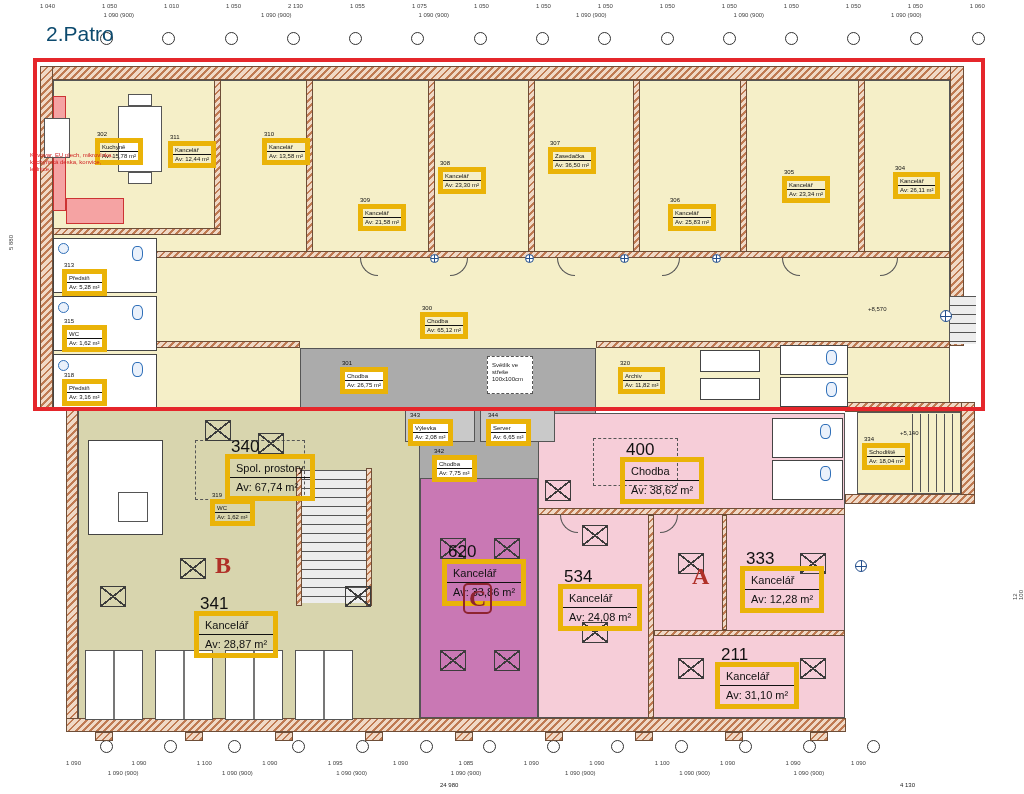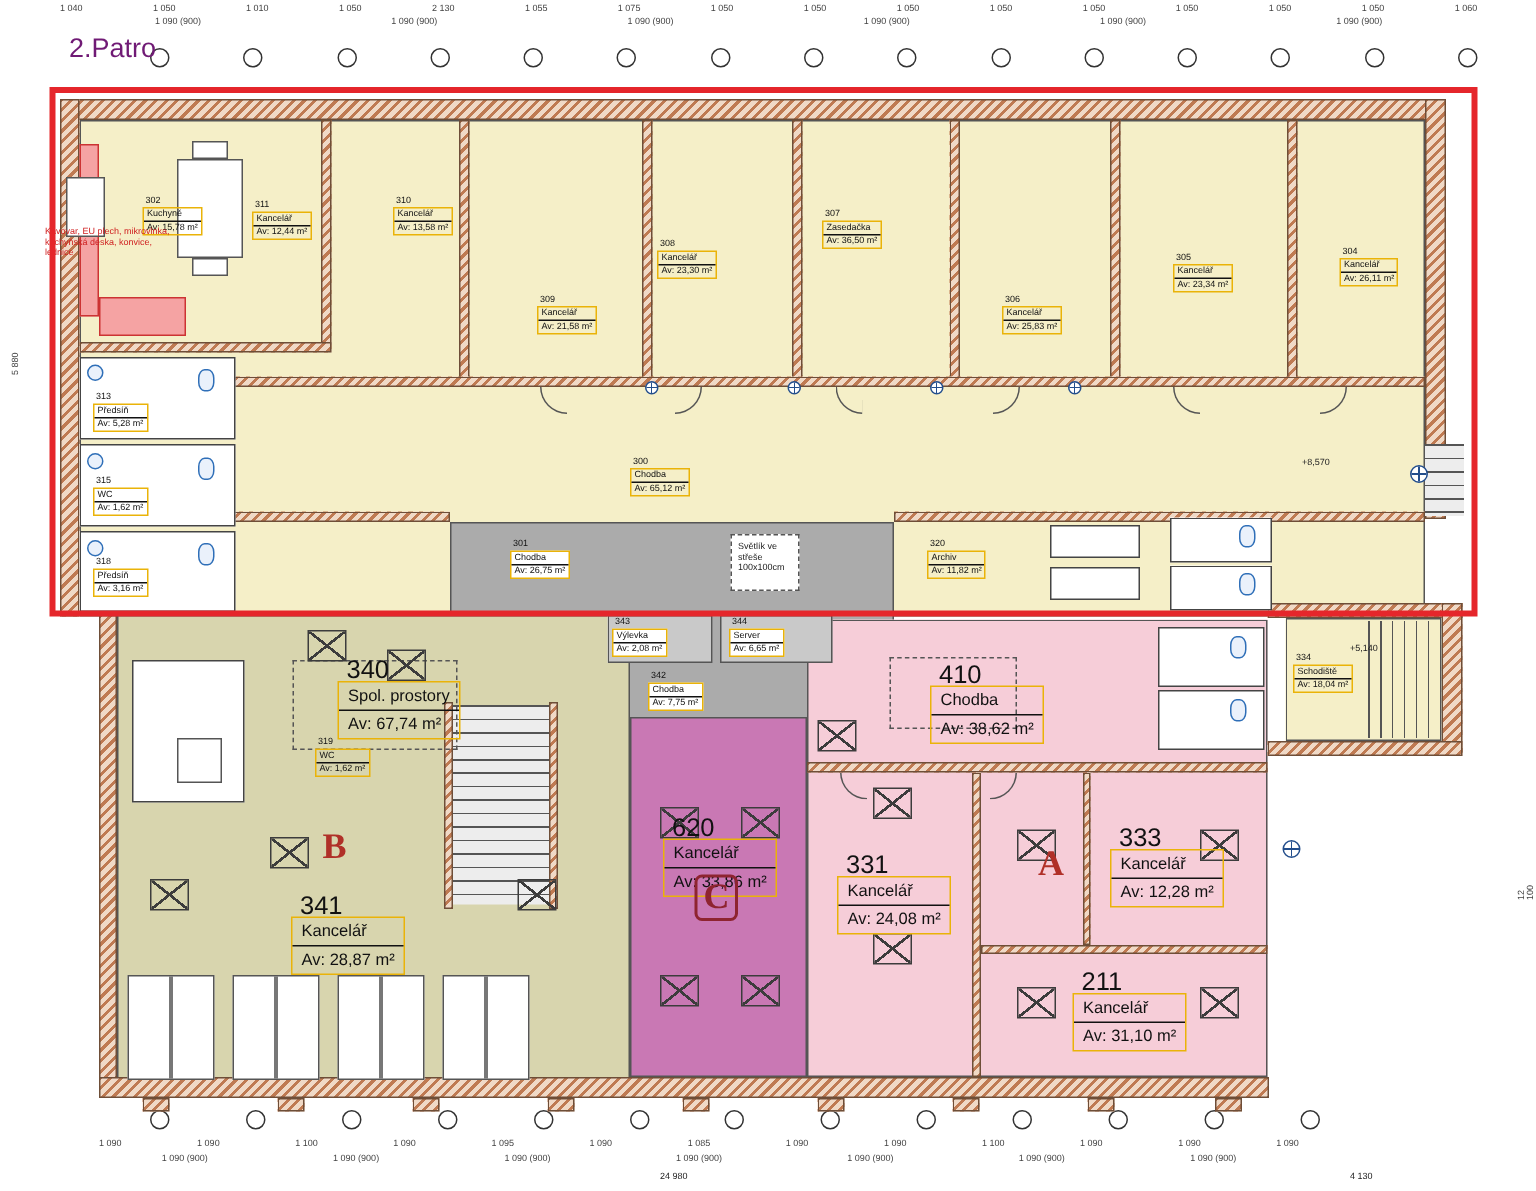--- a/index.html
+++ b/index.html
@@ -5,21 +5,21 @@
   *{box-sizing:border-box;margin:0;padding:0}
   html,body{background:#fff}
   body{font-family:"Liberation Sans",sans-serif;color:#111}
   .canvas{position:relative;width:1024px;height:794px;background:#fff;overflow:hidden}
   .abs{position:absolute}
   .wall{position:absolute;background:repeating-linear-gradient(135deg,#bf7a52 0 2px,#f0d9c6 2px 5px);box-shadow:inset 0 0 0 1px #6e4e38;z-index:6}
   .zone{position:absolute;z-index:2;box-shadow:inset 0 0 0 1px #555}
   .redbox{position:absolute;border:4px solid #e5262b;z-index:40;pointer-events:none}
   .rl{position:absolute;z-index:30}
   .rl .no{font-size:6px;line-height:7px;margin-left:2px;color:#111}
-  .rl .bx{border:1px solid #eab308;display:inline-block;background:transparent}
+  .rl .bx{border:5px solid #eab308;display:inline-block;background:transparent}
   .rl .nm{font-size:6px;line-height:8px;border-bottom:1px solid #111;padding:0 2px;white-space:nowrap}
   .rl .ar{font-size:6px;line-height:8px;padding:0 2px;white-space:nowrap}
   .rl.lg .no{font-size:17px;line-height:14px;margin-left:6px}
   .rl.lg .nm,.rl.lg .ar{font-size:11px;line-height:16px;padding:1px 6px}
   .xbox{position:absolute;width:26px;height:21px;border:1px solid #3c3c3c;z-index:12;background:
     linear-gradient(to top right,transparent 47%,#3c3c3c 47%,#3c3c3c 53%,transparent 53%),
     linear-gradient(to bottom right,transparent 47%,#3c3c3c 47%,#3c3c3c 53%,transparent 53%)}
   .stairs-h{background:repeating-linear-gradient(to bottom,#555 0 1px,transparent 1px 9px),#ededed}
   .stairs-v{background:repeating-linear-gradient(to right,#555 0 1px,transparent 1px 8px),transparent}
   .gcirc{width:13px;height:13px;border:1px solid #333;border-radius:50%;background:#fff}
@@ -30,21 +30,21 @@
   .fixt{position:absolute;border:1px solid #2f6fb8;background:#eaf1fb;z-index:11}
   .arc{position:absolute;width:18px;height:18px;border-left:1px solid #555;border-bottom:1px solid #555;border-radius:0 0 0 18px;z-index:11}
   .wroom{position:absolute;background:#fff;box-shadow:inset 0 0 0 1px #444;z-index:8}
   .desk{position:absolute;background:#fff;border:1px solid #555;z-index:12;
     background-image:linear-gradient(to right,transparent 48%,#777 48%,#777 52%,transparent 52%)}
   .survey{position:absolute;border:1px solid #234e8c;border-radius:50%;background:#fff;z-index:33;
     background-image:linear-gradient(to bottom,transparent 45%,#234e8c 45%,#234e8c 55%,transparent 55%),linear-gradient(to right,transparent 45%,#234e8c 45%,#234e8c 55%,transparent 55%)}
   .dashbox{position:absolute;border:1px dashed #555;z-index:9}
   .tinytext{position:absolute;font-size:6px;color:#222;z-index:31;white-space:pre-line;line-height:7px}
   .rednote{position:absolute;font-size:6px;color:#cf1f1f;z-index:31;white-space:pre-line;line-height:7px;width:92px}
-  .title{position:absolute;font-size:18px;color:#701a75;z-index:5}
+  .title{position:absolute;font-size:21px;color:#0c4a6e;z-index:5}
   .vdim{position:absolute;font-size:6px;color:#444;transform:rotate(-90deg);transform-origin:left top;z-index:4}
   .circrow{position:absolute;display:flex;justify-content:space-between;z-index:4}
   .tooth{position:absolute;width:18px;height:9px;background:repeating-linear-gradient(135deg,#bf7a52 0 2px,#f0d9c6 2px 5px);box-shadow:inset 0 0 0 1px #6e4e38;z-index:6}
 </style>
 </head>
 <body>
 
 <div class="canvas">
 
   <div class="title" style="left:46px;top:22px">2.Patro</div>
@@ -259,22 +259,22 @@
   <div class="rl" style="left:62px;top:318px"><div class="no">315</div><div class="bx"><div class="nm">WC</div><div class="ar">Av: 1,62 m²</div></div></div>
   <div class="rl" style="left:62px;top:372px"><div class="no">318</div><div class="bx"><div class="nm">Předsíň</div><div class="ar">Av: 3,16 m²</div></div></div>
   <div class="rl" style="left:210px;top:492px"><div class="no">319</div><div class="bx"><div class="nm">WC</div><div class="ar">Av: 1,62 m²</div></div></div>
   <div class="rl" style="left:862px;top:436px"><div class="no">334</div><div class="bx"><div class="nm">Schodiště</div><div class="ar">Av: 18,04 m²</div></div></div>
 
   <div class="tinytext" style="left:868px;top:306px">+8,570</div>
 
   <div class="rl lg" style="left:225px;top:440px"><div class="no">340</div><div class="bx"><div class="nm">Spol. prostory</div><div class="ar">Av: 67,74 m²</div></div></div>
   <div class="rl lg" style="left:194px;top:597px"><div class="no">341</div><div class="bx"><div class="nm">Kancelář</div><div class="ar">Av: 28,87 m²</div></div></div>
   <div class="rl lg" style="left:442px;top:545px"><div class="no">620</div><div class="bx"><div class="nm">Kancelář</div><div class="ar">Av: 33,86 m²</div></div></div>
-  <div class="rl lg" style="left:620px;top:443px"><div class="no">410</div><div class="bx"><div class="nm">Chodba</div><div class="ar">Av: 38,62 m²</div></div></div>
-  <div class="rl lg" style="left:558px;top:570px"><div class="no">331</div><div class="bx"><div class="nm">Kancelář</div><div class="ar">Av: 24,08 m²</div></div></div>
+  <div class="rl lg" style="left:620px;top:443px"><div class="no">400</div><div class="bx"><div class="nm">Chodba</div><div class="ar">Av: 38,62 m²</div></div></div>
+  <div class="rl lg" style="left:558px;top:570px"><div class="no">534</div><div class="bx"><div class="nm">Kancelář</div><div class="ar">Av: 24,08 m²</div></div></div>
   <div class="rl lg" style="left:740px;top:552px"><div class="no">333</div><div class="bx"><div class="nm">Kancelář</div><div class="ar">Av: 12,28 m²</div></div></div>
   <div class="rl lg" style="left:715px;top:648px"><div class="no">211</div><div class="bx"><div class="nm">Kancelář</div><div class="ar">Av: 31,10 m²</div></div></div>
 
   <div class="redbox" style="left:33px;top:58px;width:952px;height:353px"></div>
 
   <div class="circrow" style="left:100px;top:740px;width:780px">
     <div class="gcirc"></div>
       <div class="gcirc"></div>
       <div class="gcirc"></div>
       <div class="gcirc"></div>

